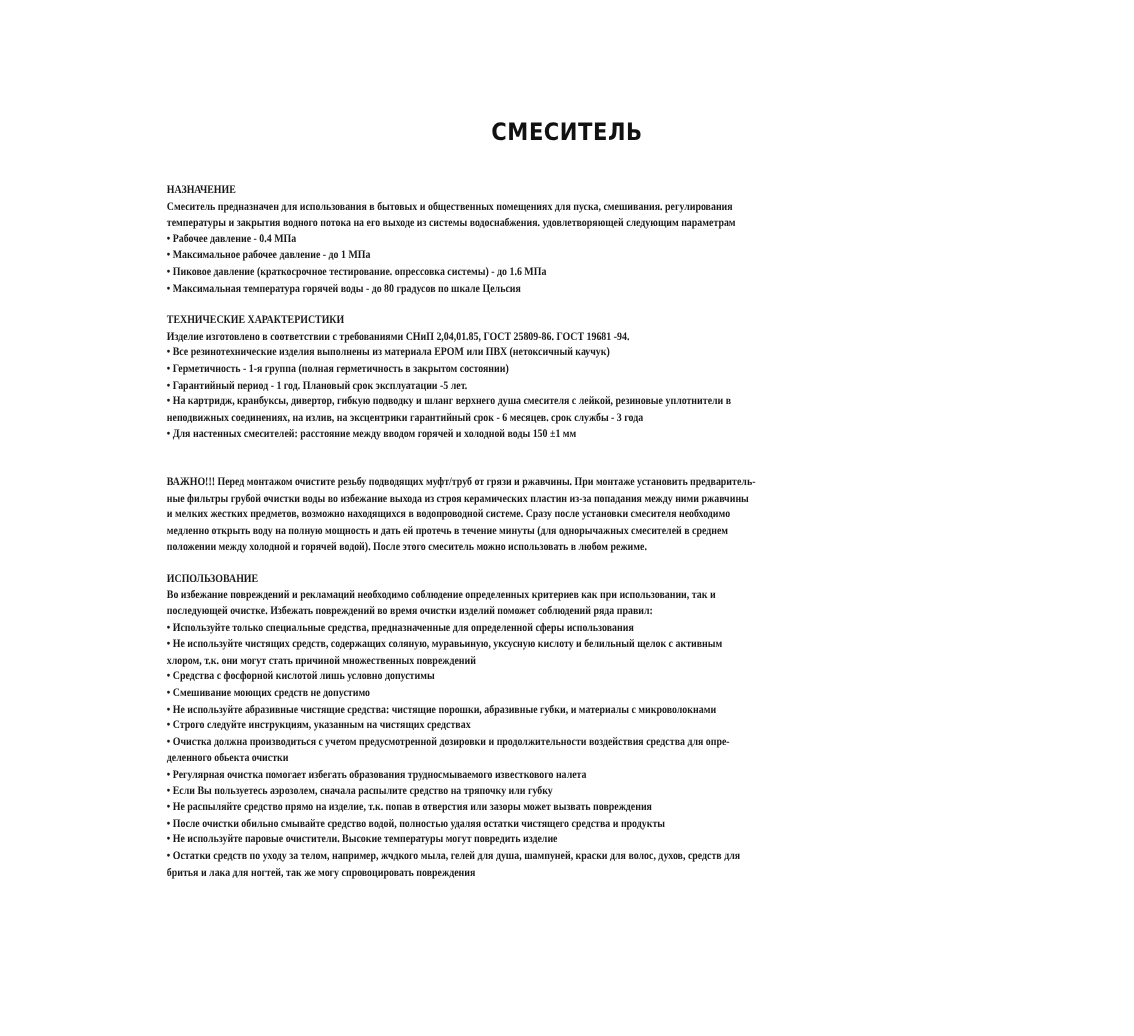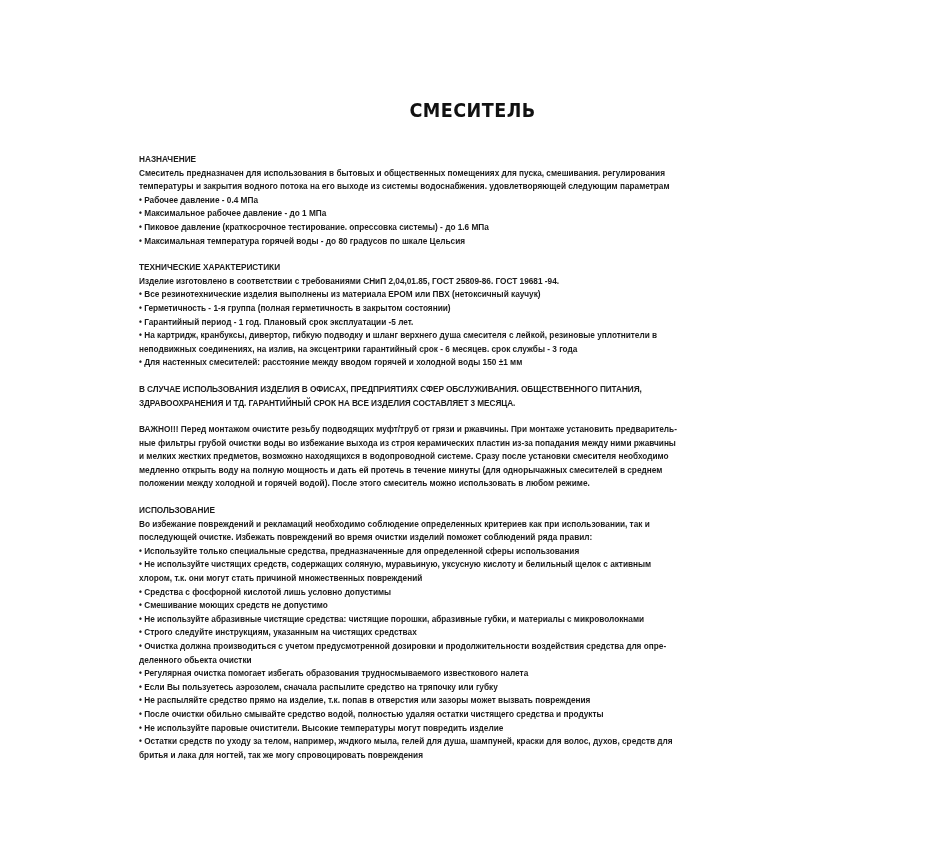--- a/index.html
+++ b/index.html
@@ -2,21 +2,21 @@
 <html><head>
 <meta charset="utf-8">
 <style>
   html, body { margin:0; padding:0; background:#ffffff; }
   body { width:945px; height:863px; position:relative; overflow:hidden; color:#1a1a1a;
          font-family:"Liberation Sans", sans-serif; }
   .title { position:absolute; left:0; width:945px; top:98px; text-align:center;
            font-family:"DejaVu Sans", sans-serif; font-weight:bold; font-size:20px;
            letter-spacing:0.5px; transform:scaleX(0.88); color:#111; }
   .doc { position:absolute; left:139px; top:152px; width:700px;
-         font-family:Liberation Sans, sans-serif; font-size:9.6px; line-height:13.6px;
+         font-family:Liberation Serif, serif; font-size:9.6px; line-height:13.6px;
          font-weight:bold; }
   .line { white-space:nowrap; transform-origin:left center; transform:scaleX(0.86); display:block; height:13.6px; }
   .heading { text-transform:none; }
   .gap { height:13px; }
   .caps { letter-spacing:-0.1px; }
 </style>
 </head>
 <body>
 
 <div class="title">СМЕСИТЕЛЬ</div>
@@ -41,24 +41,20 @@
     <span class="line">•  Все резинотехнические изделия выполнены из материала EPOM или ПВХ (нетоксичный каучук)</span>
     <span class="line">•  Герметичность - 1-я группа (полная герметичность в закрытом состоянии)</span>
     <span class="line">•  Гарантийный период - 1 год. Плановый срок эксплуатации -5 лет.</span>
     <span class="line">•  На картридж, кранбуксы, дивертор, гибкую подводку и шланг верхнего душа смесителя с лейкой, резиновые уплотнители в</span>
     <span class="line">неподвижных соединениях, на излив, на эксцентрики гарантийный срок - 6 месяцев. срок службы - 3 года</span>
     <span class="line">•  Для настенных смесителей: расстояние между вводом горячей и холодной воды 150 ±1 мм</span>
   </div>
 
   <div class="gap"></div>
 
-  <div>
-    <span class="line caps">В СЛУЧАЕ ИСПОЛЬЗОВАНИЯ ИЗДЕЛИЯ В ОФИСАХ, ПРЕДПРИЯТИЯХ СФЕР ОБСЛУЖИВАНИЯ. ОБЩЕСТВЕННОГО ПИТАНИЯ,</span>
-    <span class="line caps">ЗДРАВООХРАНЕНИЯ И ТД. ГАРАНТИЙНЫЙ СРОК НА ВСЕ ИЗДЕЛИЯ СОСТАВЛЯЕТ 3 МЕСЯЦА.</span>
-  </div>
 
   <div class="gap"></div>
 
   <div>
     <span class="line">ВАЖНО!!! Перед монтажом очистите резьбу подводящих муфт/труб от грязи и ржавчины. При монтаже установить предваритель-</span>
     <span class="line">ные фильтры грубой очистки воды во избежание выхода из строя керамических пластин из-за попадания между ними ржавчины</span>
     <span class="line">и мелких жестких предметов, возможно находящихся в водопроводной системе. Сразу после установки смесителя необходимо</span>
     <span class="line">медленно открыть воду на полную мощность и дать ей протечь в течение минуты (для однорычажных смесителей в среднем</span>
     <span class="line">положении между холодной и горячей водой). После этого смеситель можно использовать в любом режиме.</span>
   </div>

